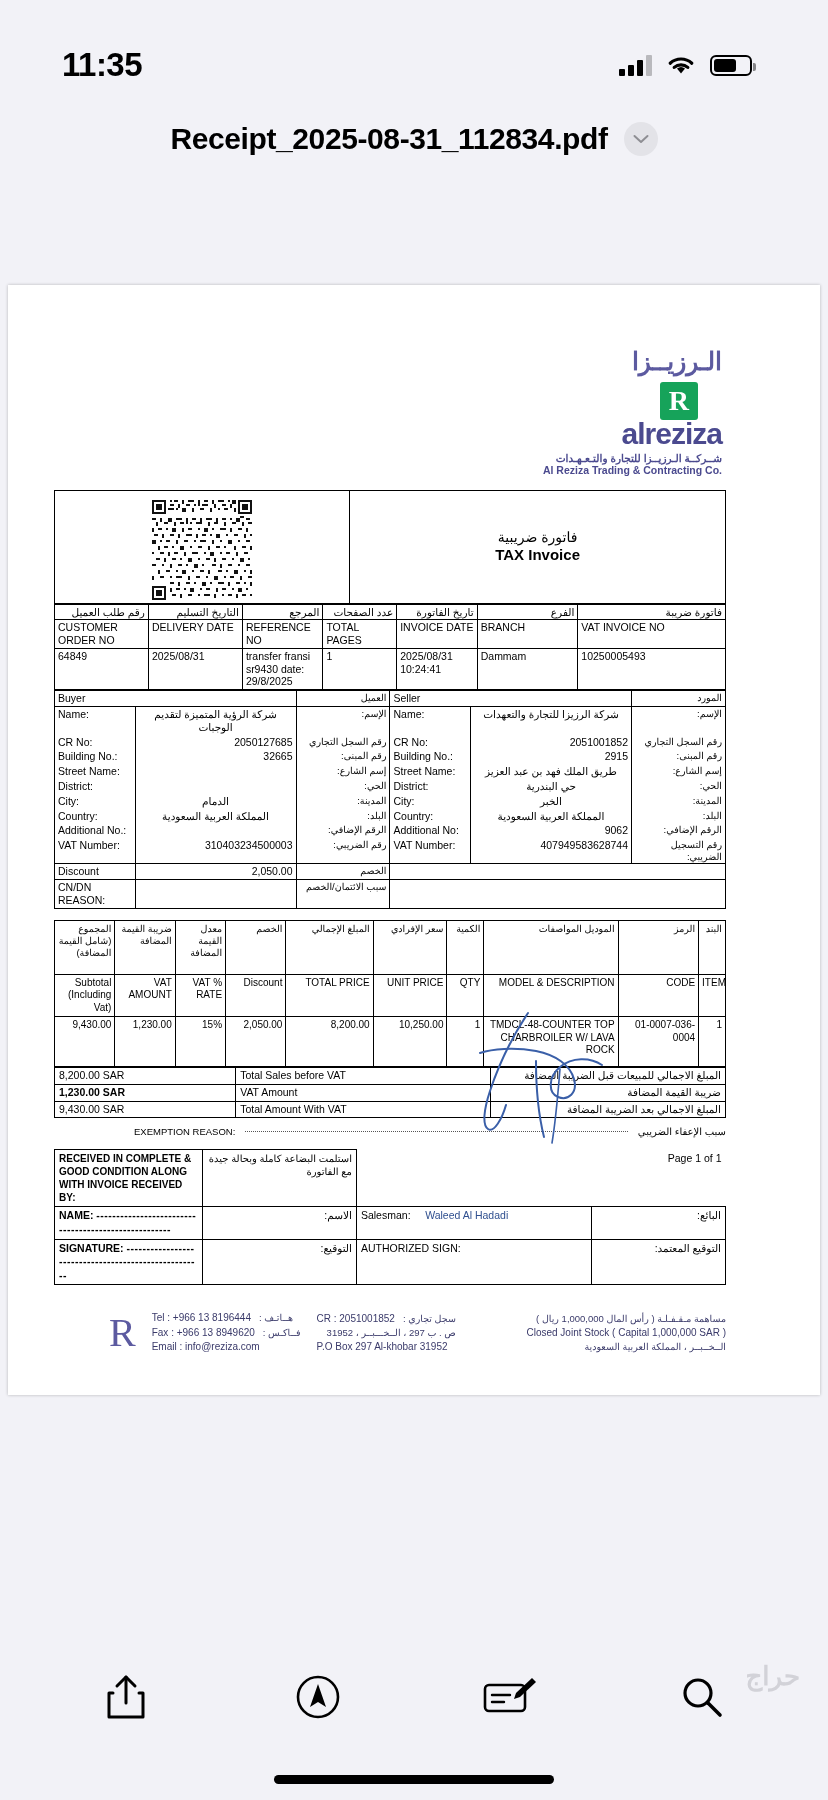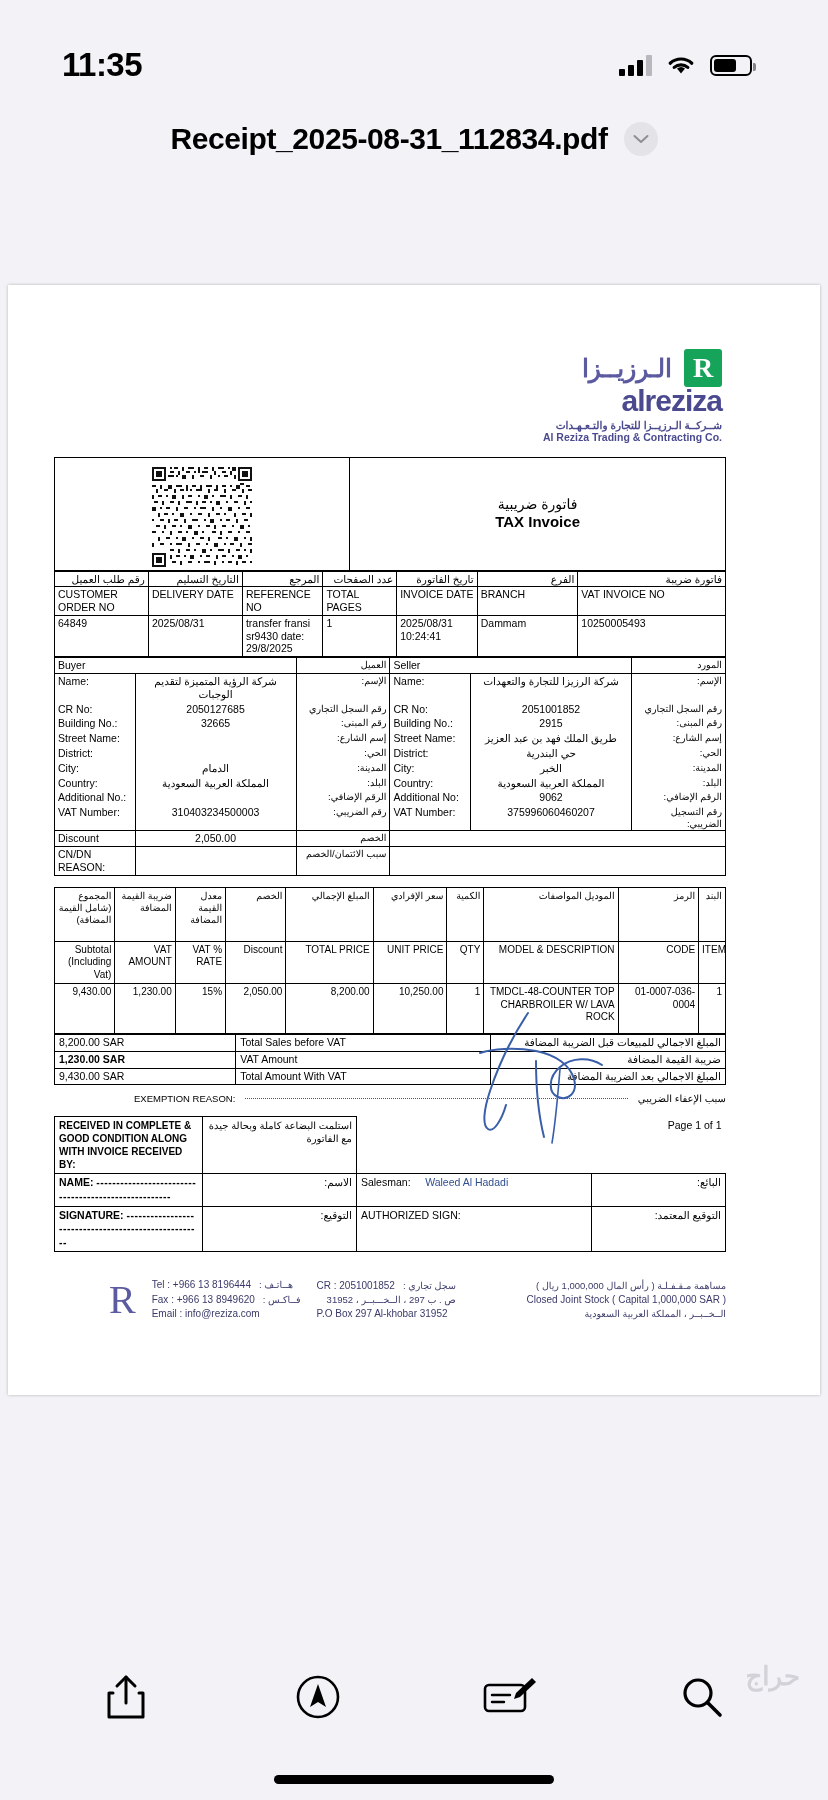--- a/index.html
+++ b/index.html
@@ -52,21 +52,21 @@
   
   .pagewrap { position: absolute; top: 285px; left: 8px; width: 812px; height: 1110px;
      background: #ffffff; box-shadow: 0 0 3px rgba(0,0,0,.25); overflow: hidden; }
   .sheet { position: relative; width: 812px; height: 1110px; background: #fff;
      font-family: "Liberation Sans", sans-serif; color: #000; }
   .sheet-inner { position: absolute; left: 46px; top: 18px; width: 672px; }
 
   
   .logo-block { display: flex; flex-direction: column; align-items: flex-end;
     margin-top: 46px; margin-right: 4px; }
-  .logo-row { display: flex; align-items: center; gap: 8px; }
+  .logo-row { display: flex; align-items: center; gap: 8px; flex-direction: column; }
   .logo-ar { font-size: 25px; font-weight: 700; color: #5c5aa0; letter-spacing: 1px;
     line-height: 1; direction: rtl; }
   .logo-en { font-size: 30px; font-weight: 700; color: #4b4a8f; letter-spacing: -1px;
     line-height: .95; margin-left: 35px; }
   .logo-mark { width: 38px; height: 38px; background: #16a35a; border-radius: 3px;
     position: relative; margin-left: 4px; }
   .logo-mark::after { content: "R"; position: absolute; inset: 0; color: #fff;
     font-size: 28px; font-weight: 700; display: flex; align-items: center;
     justify-content: center; font-family: "Liberation Serif", serif; }
   .logo-sub-ar { font-size: 10.5px; color: #4b4a8f; direction: rtl; margin-top: 3px; font-weight: 600; }
@@ -85,21 +85,21 @@
 
   .qrbox { height: 124px; }
   .qr { width: 104px; height: 104px; margin: 6px auto 0; }
   .qr svg { display: block; }
 
   .topinfo { margin-top: 14px; }
   .topinfo td { height: auto; }
 
   
   .party td { padding: 0 3px; font-size: 10.5px; }
-  .party .val { text-align: center; font-size: 10.5px; }
+  .party .val { text-align: right; font-size: 10.5px; }
   .party .arl { direction: rtl; text-align: right; font-size: 9.5px; }
 
   
   table.items { width: 100%; border-collapse: collapse; table-layout: fixed; margin-top: 11px; }
   table.items td { border: 1px solid #000; font-size: 10px; padding: 2px 3px;
     text-align: right; vertical-align: top; line-height: 1.25; }
   table.items td.arh { direction: rtl; font-size: 9.5px; }
   .itemrow td { padding-top: 4px; height: 50px; }
 
   table.totals { width: 100%; border-collapse: collapse; table-layout: fixed; }
@@ -536,21 +536,21 @@
           <td class="arl" style="border-top:none;border-bottom:none">الرقم الإضافي:</td>
           <td style="border-top:none;border-bottom:none">Additional No:</td>
           <td class="val" style="border-top:none;border-bottom:none">9062</td>
           <td class="arl" style="border-top:none;border-bottom:none">الرقم الإضافي:</td>
         </tr>
         <tr>
           <td style="border-top:none">VAT Number:</td>
           <td class="val" style="border-top:none">310403234500003</td>
           <td class="arl" style="border-top:none">رقم الضريبي:</td>
           <td style="border-top:none">VAT Number:</td>
-          <td class="val" style="border-top:none">375996060460207</td>
+          <td class="val" style="border-top:none">407949583628744</td>
           <td class="arl" style="border-top:none">رقم التسجيل الضريبي:</td>
         </tr>
         <tr>
           <td class="b">Discount</td>
           <td class="val b">2,050.00</td>
           <td class="arl">الخصم</td>
           <td colspan="3"></td>
         </tr>
         <tr>
           <td>CN/DN REASON:</td>

